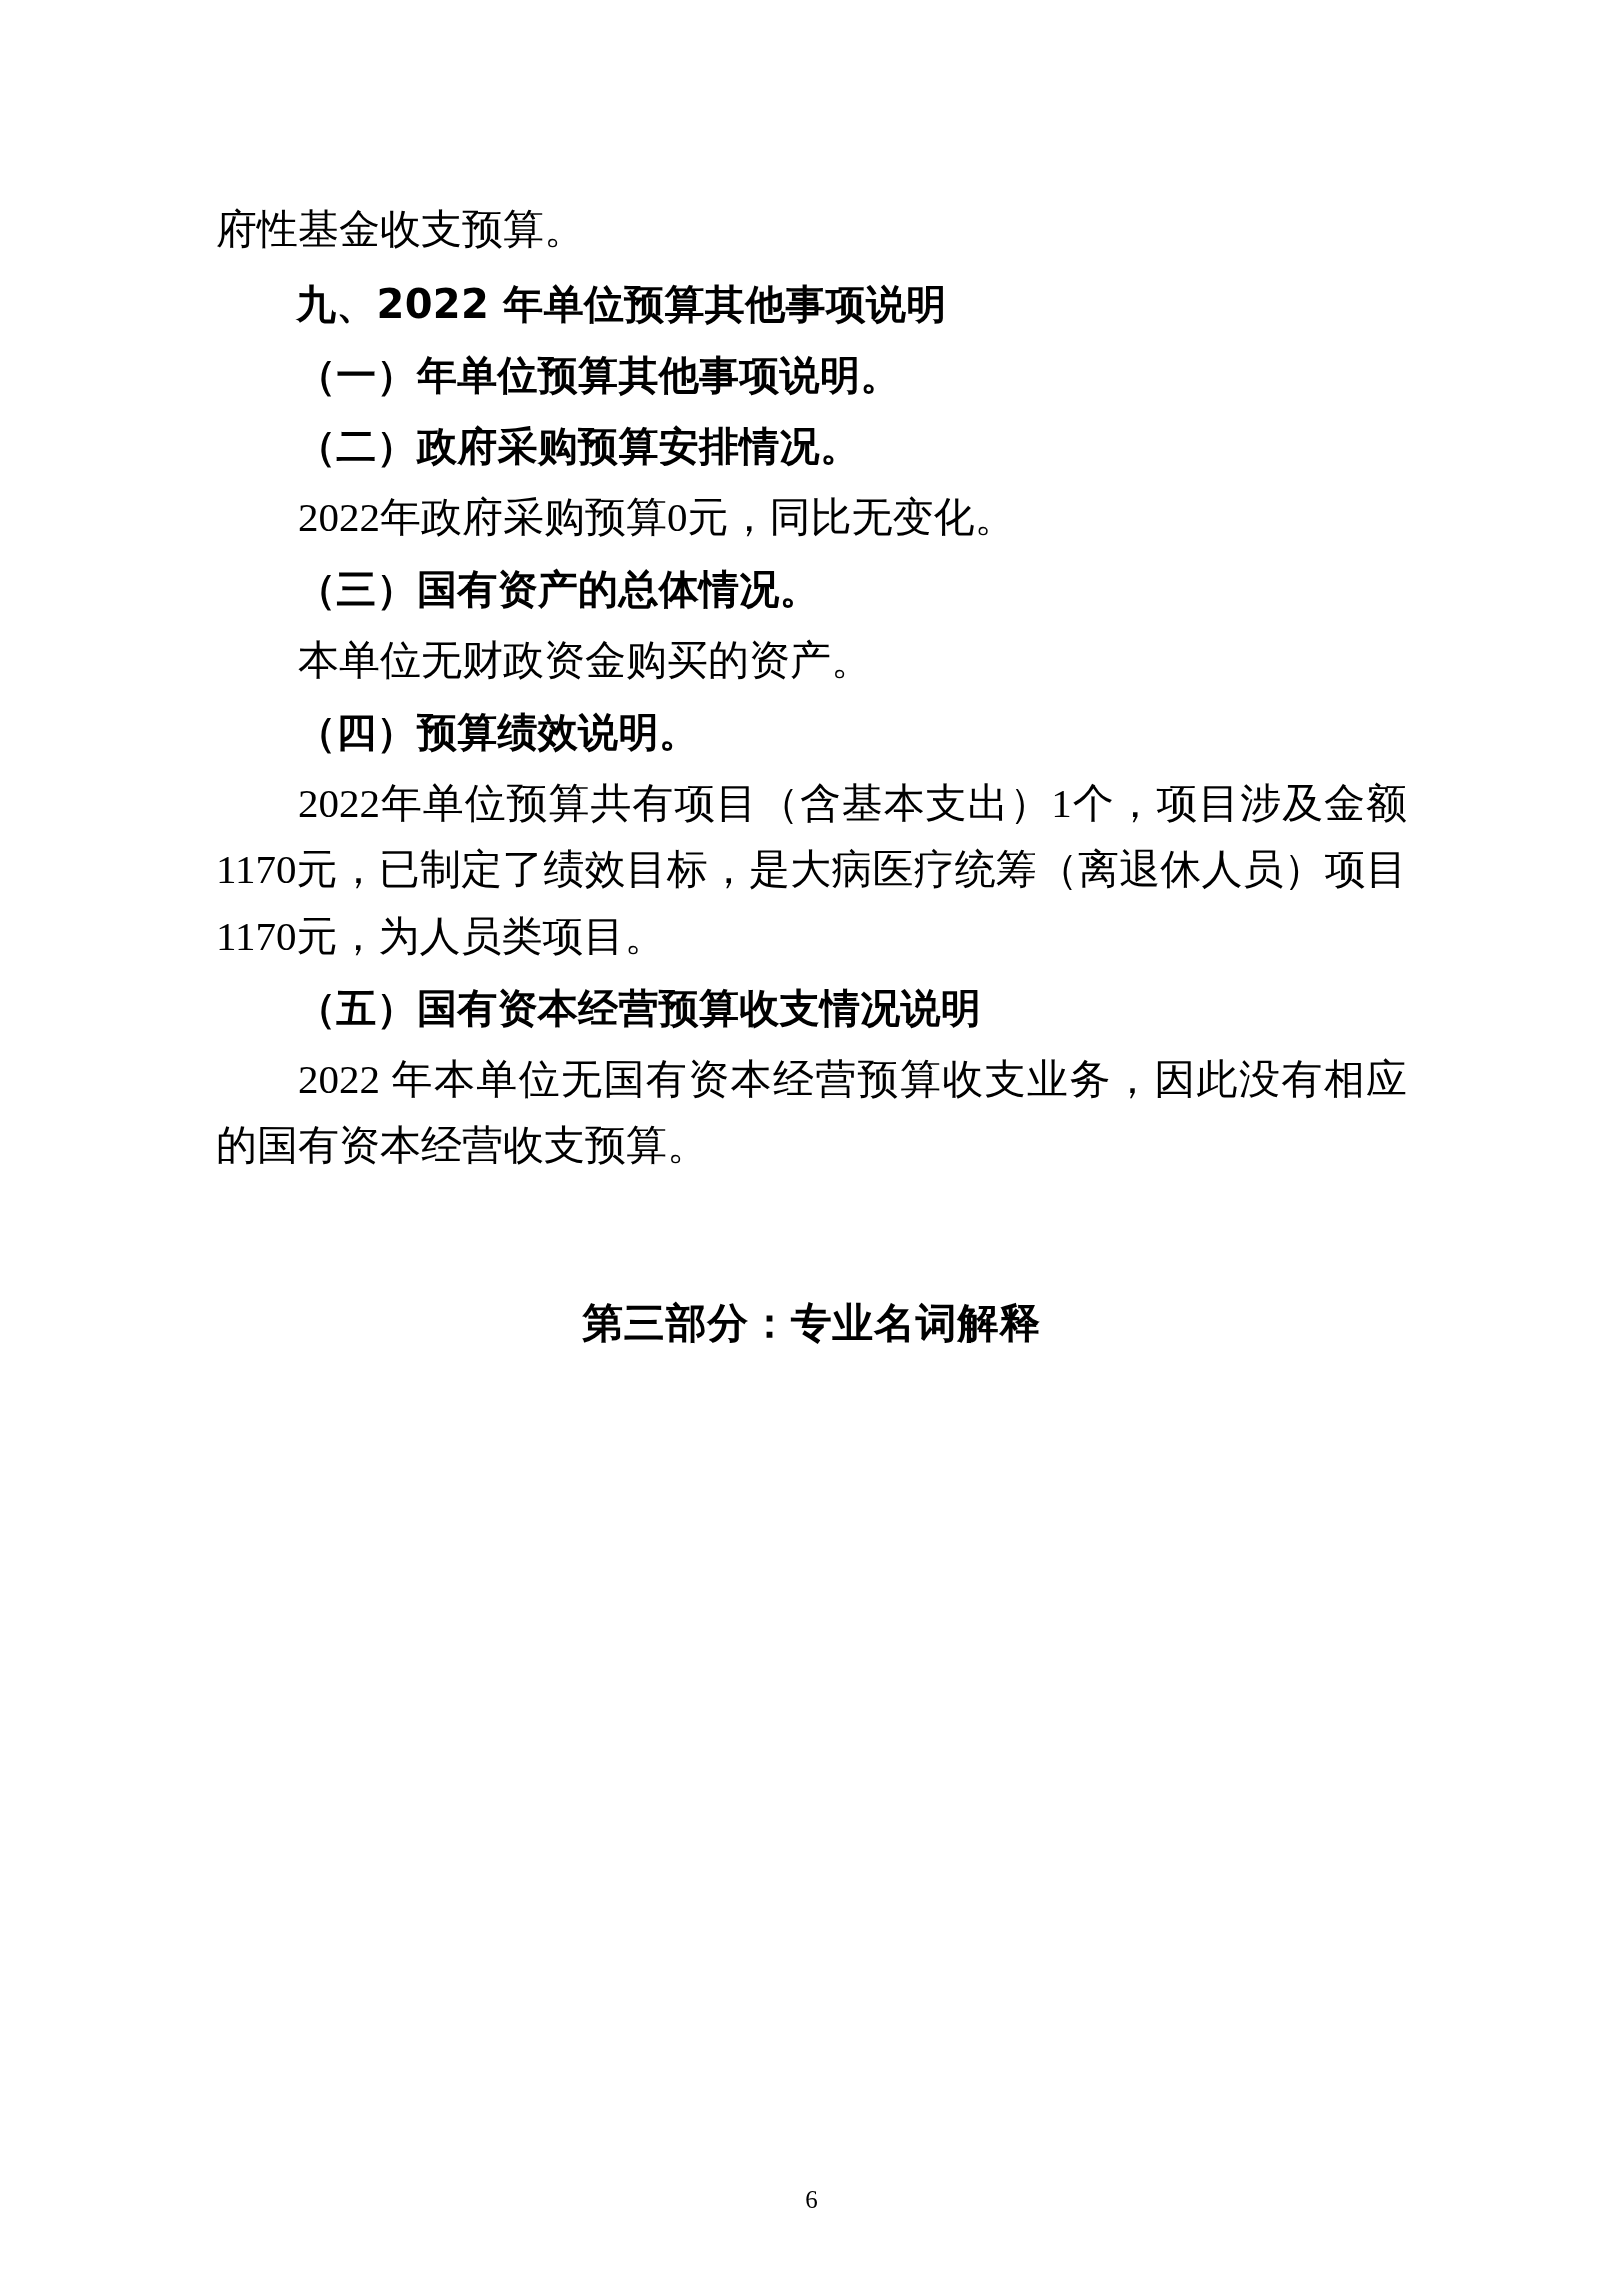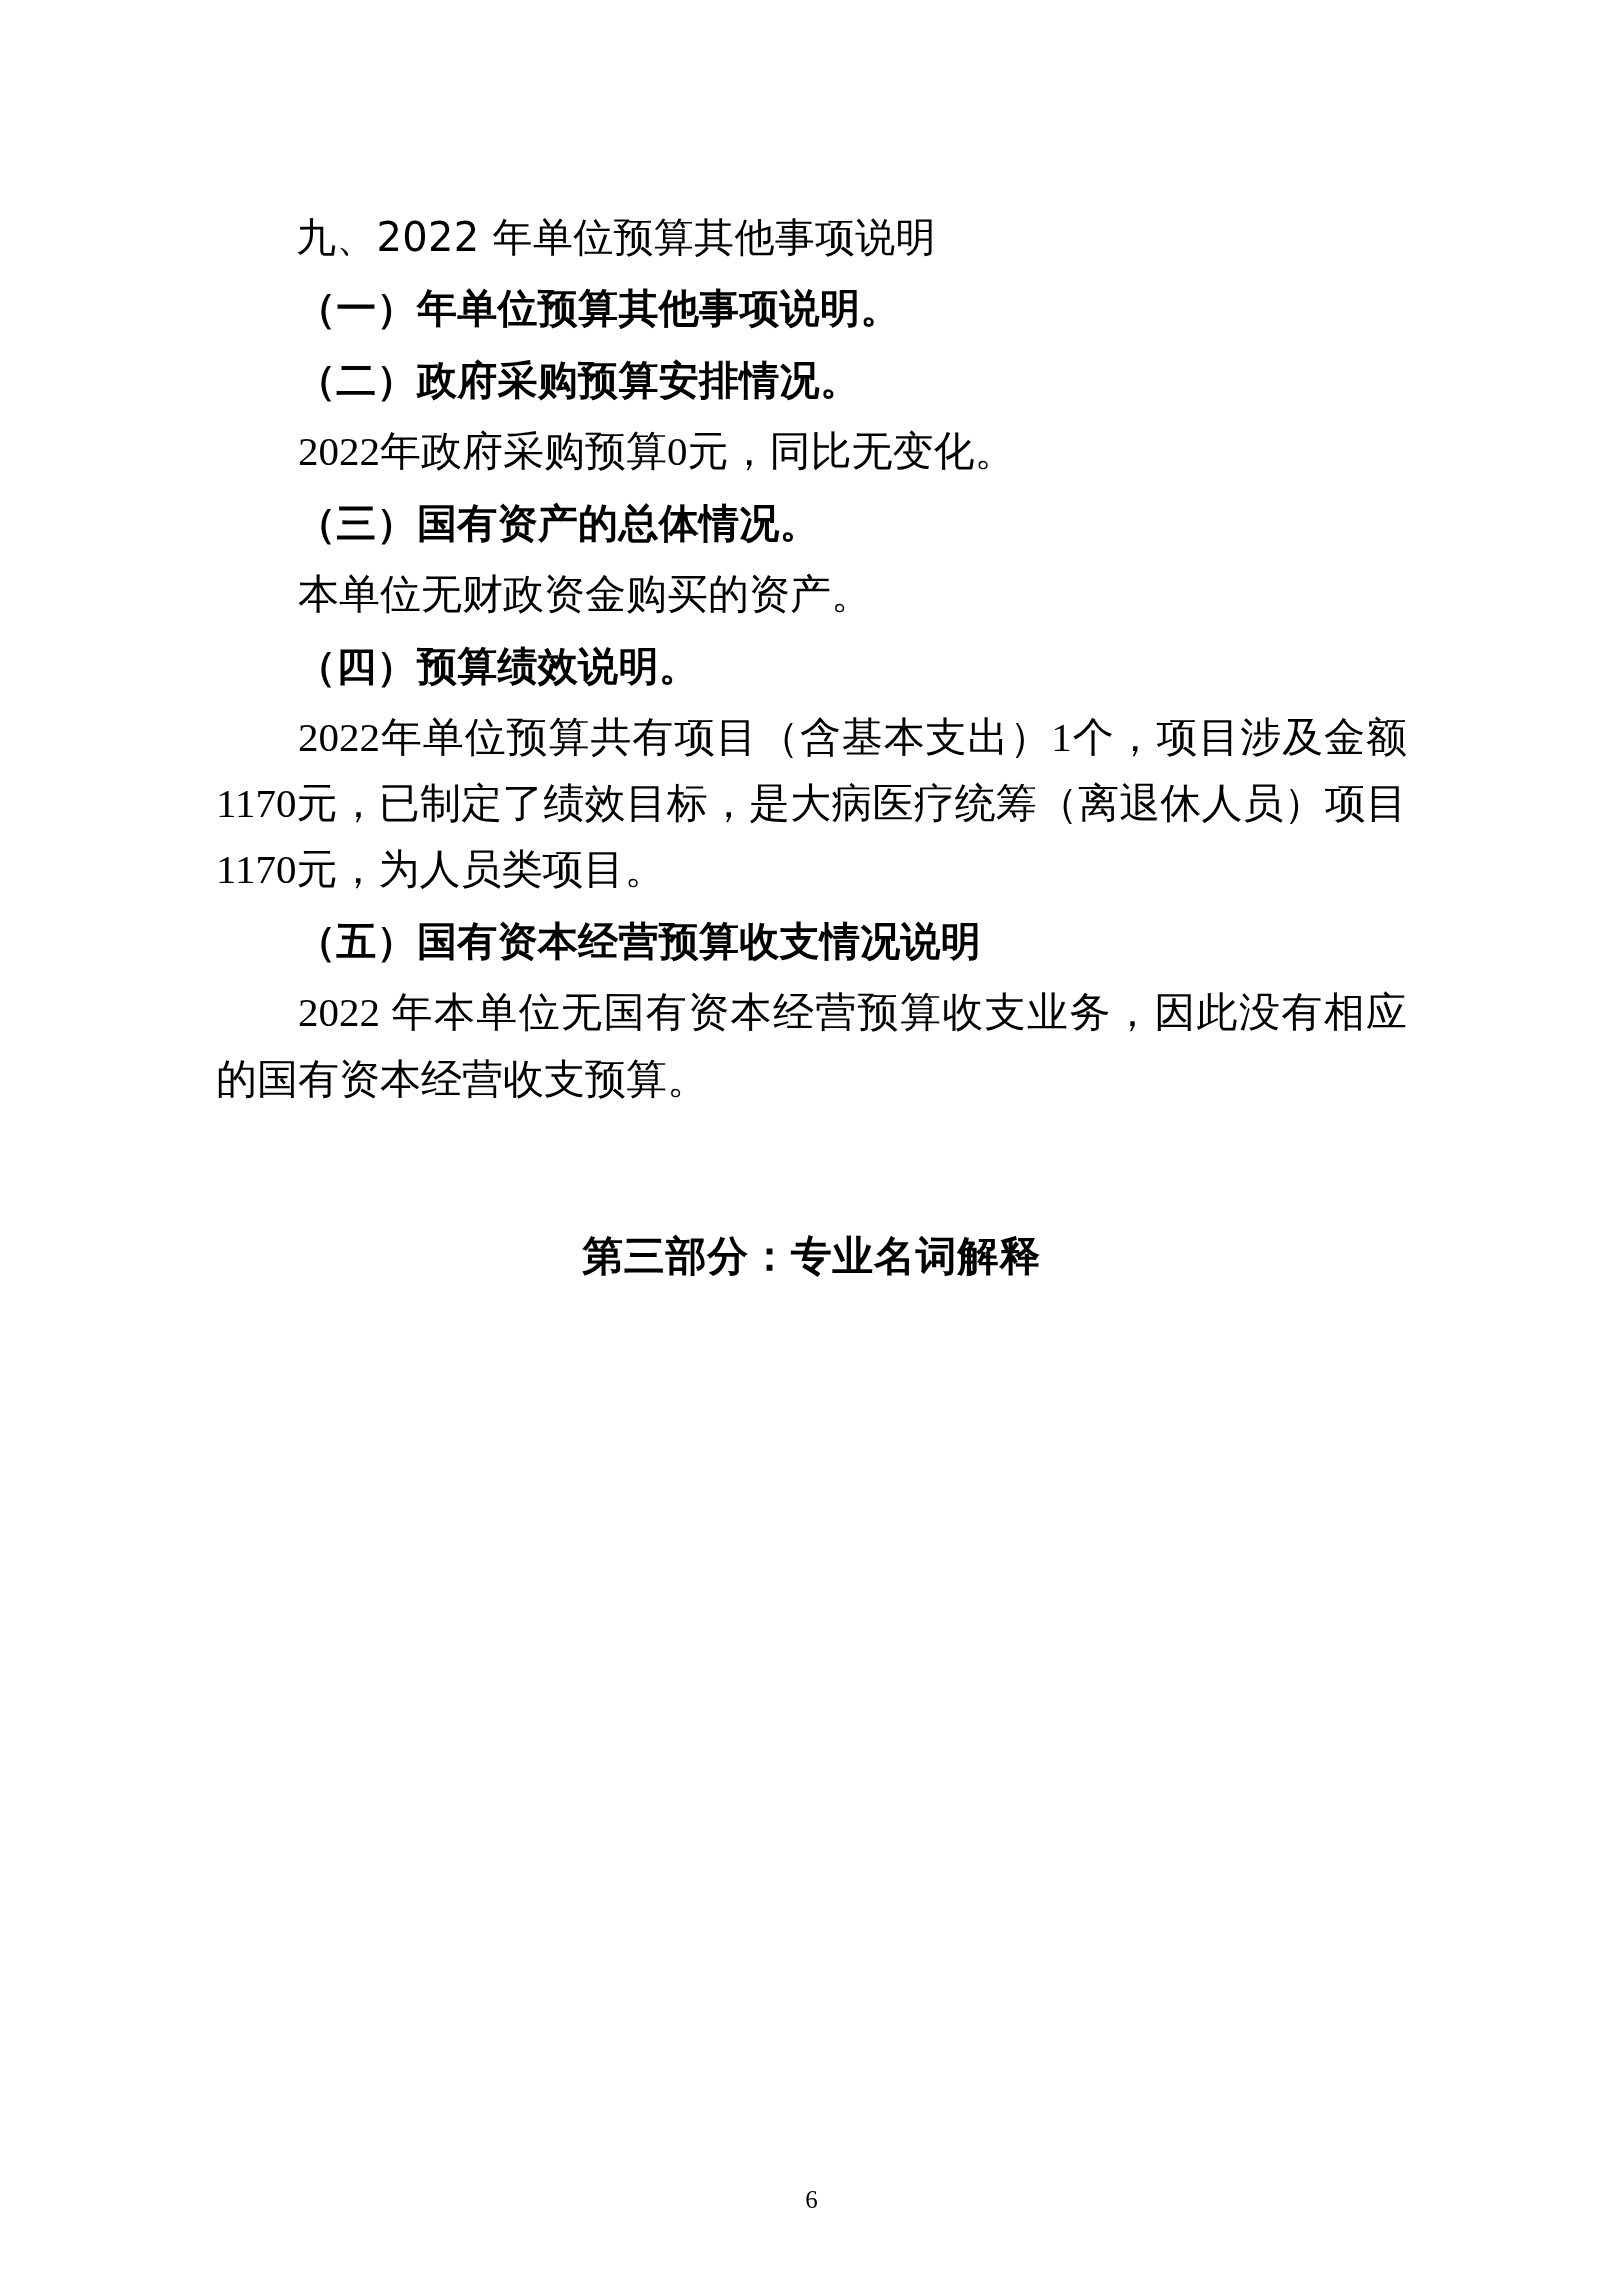--- a/index.html
+++ b/index.html
@@ -29,21 +29,21 @@
     text-justify: inter-ideograph;
   }
   .p {
     margin: 0 0 1.3px 0;
   }
   .indent {
     text-indent: 2em;
   }
   .heading {
     font-family: "DejaVu Sans", sans-serif;
-    font-weight: normal;
+    font-weight: bold;
     text-indent: 2em;
     margin: 9.2px 0 6.5px 0;
     font-size: 40px;
     letter-spacing: 0.3px;
   }
   .subheading {
     font-family: "DejaVu Sans", sans-serif;
     font-weight: bold;
     text-indent: 2em;
     margin: 6.5px 0 5.2px 0;
@@ -70,20 +70,21 @@
     font-size: 25px;
     font-family: "Liberation Serif", serif;
   }
 </style>
 </head>
 <body>
 
 <div class="page">
   <div class="doc-body">
 
+    <p class="p">府性基金收支预算。</p>
 
     <p class="heading">九、2022 年单位预算其他事项说明</p>
 
     <p class="subheading">（一）年单位预算其他事项说明。</p>
 
 
     <p class="subheading">（二）政府采购预算安排情况。</p>
 
     <p class="p indent">2022年政府采购预算0元，同比无变化。</p>
 

